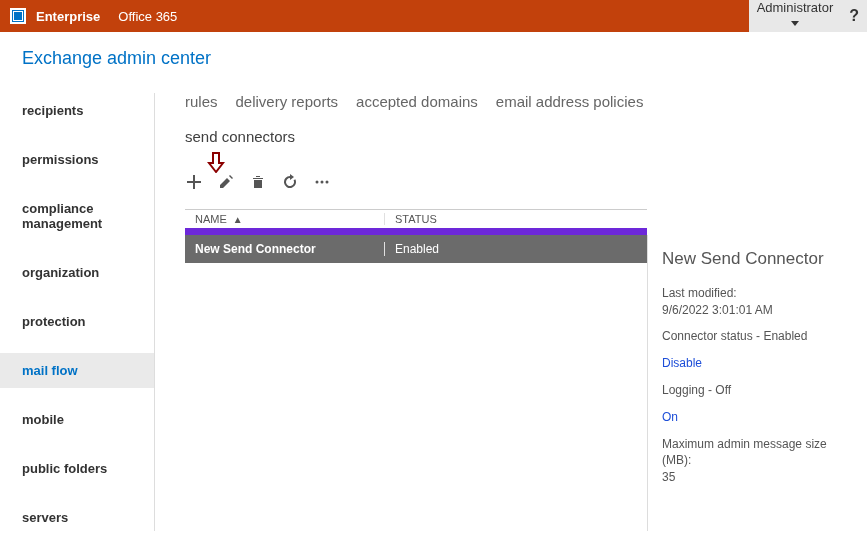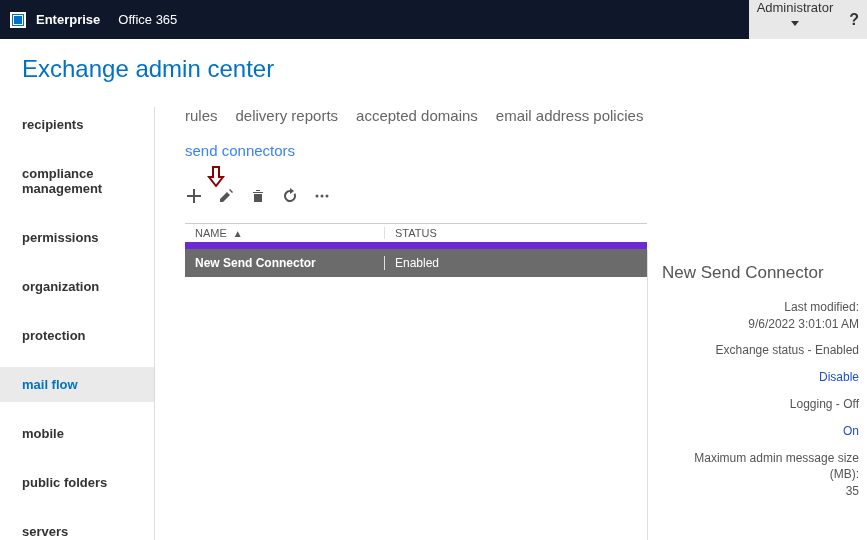--- a/index.html
+++ b/index.html
@@ -1,51 +1,51 @@
 <!DOCTYPE html>
 <html><head>
   <meta charset="utf-8">
   <style>
     * { margin:0; padding:0; box-sizing:border-box; }
     body { font-family:"Segoe UI",Arial,sans-serif; font-size:13px; color:#333; background:#fff; width:867px; height:540px; overflow:hidden; }
-    .topbar { height:39px; background:#0f172a; display:flex; align-items:center; color:#fff; position:relative; }
+    .topbar { height:32px; background:#c2410c; display:flex; align-items:center; color:#fff; position:relative; }
     .topbar .logo { width:16px; height:16px; background:#fff; margin:0 10px 0 10px; display:flex; align-items:center; justify-content:center; }
     .logo svg { width:12px; height:12px; }
     .topbar .nav { display:flex; gap:18px; font-size:13px; }
     .topbar .nav span { cursor:pointer; }
     .topbar .nav .active { font-weight:600; position:relative; }
     .topbar .right { margin-left:auto; background:#e8e8e8; color:#333; height:100%; display:flex; align-items:center; padding:0 8px; gap:6px;flex-direction:column; }
     .topbar .help { color:#333; font-weight:bold; font-size:16px; padding:0 8px; cursor:pointer; background:#e8e8e8; height:100%; display:flex; align-items:center; }
-    .pagetitle { color:#0072c6; font-size:24px; font-weight:300; padding:16px 12px 24px 22px; }
+    .pagetitle { color:#0072c6; font-size:18px; font-weight:300; padding:16px 12px 24px 22px; }
     .body { display:flex; height:calc(100% - 32px - 70px); }
     .sidebar { width:155px; border-right:1px solid #ddd; padding-top:0;font-weight:bold; }
     .sidebar .item { padding:10px 0 10px 22px; color:#333; cursor:pointer; font-size:13px; margin-bottom:14px; }
     .sidebar .item.active { background:#eaeaea; color:#0072c6; }
     .main { flex:1; display:flex; flex-direction:column; padding-left:30px; }
     .subnav { display:flex; flex-wrap:wrap; gap:18px; color:#666; font-size:15px; padding-right:20px; max-width:560px; }
     .subnav span { cursor:pointer; }
-    .subnav .active { color:#3b82f6; }
+    .subnav .active { color:#404040; }
     .toolbar { display:flex; align-items:center; gap:14px; margin-top:28px; color:#555; position:relative; }
     .toolbar .tbtn { width:18px; height:18px; cursor:pointer; display:flex; align-items:center; justify-content:center; }
     .toolbar svg { width:16px; height:16px; }
     .arrow-hint { position:absolute; left:22px; top:-22px; }
     .arrow-hint svg { width:18px; height:22px; }
     .tablewrap { display:flex; margin-top:18px; flex:1; min-height:0; }
     .tablegrid { flex:1; }
     .thead { display:flex; border-top:1px solid #ccc; border-bottom:7px solid #6d28d9; height:26px; align-items:center; font-size:11px; color:#555; }
     .thead .col { padding:0 10px; display:flex; align-items:center; gap:6px; }
     .col.name { width:200px; border-right:1px solid #e0e0e0; }
     .col.status { width:180px; }
     .sort-caret { font-size:10px; color:#555; }
     .trow { display:flex; background:#6b6b6b; color:#fff; height:28px; align-items:center; font-size:12px; }
     .trow .col { padding:0 10px; }
     .trow .name { font-weight:600; }
     .details { width:220px; border-left:1px solid #ddd; padding:12px 8px 0 14px; color:#555; font-size:12px; line-height:1.4; margin-top:26px; }
     .details h3 { color:#555; font-weight:400; font-size:17px; margin-bottom:14px; }
-    .details .block { margin-bottom:10px;text-align:right; }
+    .details .block { margin-bottom:10px; }
     .details .link { color:#1d4ed8; cursor:pointer; }
     .caret-down { width:0; height:0; border-left:4px solid transparent; border-right:4px solid transparent; border-top:5px solid #333; display:inline-block; }
   </style>
 </head>
 <body>
 
 <div class="topbar">
   <span class="logo">
     <svg viewBox="0 0 12 12">
         <rect x="0" y="0" width="12" height="12" fill="#0072c6"></rect>
@@ -62,22 +62,22 @@
     <span class="caret-down"></span>
   </div>
   <span class="help">?</span>
 </div>
 
 <div class="pagetitle">Exchange admin center</div>
 
 <div class="body">
   <div class="sidebar">
     <div class="item">recipients</div>
+    <div class="item">permissions</div>
     <div class="item">compliance management</div>
-    <div class="item">permissions</div>
     <div class="item">organization</div>
     <div class="item">protection</div>
     <div class="item active">mail flow</div>
     <div class="item">mobile</div>
     <div class="item">public folders</div>
     <div class="item">servers</div>
 
   </div>
 
   <div class="main">
@@ -140,21 +140,21 @@
           <div class="col status">Enabled</div>
         </div>
       </div>
 
       <div class="details">
         <h3>New Send Connector</h3>
         <div class="block">
           <div>Last modified:</div>
           <div>9/6/2022 3:01:01 AM</div>
         </div>
-        <div class="block">Exchange status - Enabled</div>
+        <div class="block">Connector status - Enabled</div>
         <div class="block link">Disable</div>
         <div class="block">Logging - Off</div>
         <div class="block link">On</div>
         <div class="block">
           <div>Maximum admin message size (MB):</div>
           <div>35</div>
         </div>
       </div>
     </div>
   </div>

